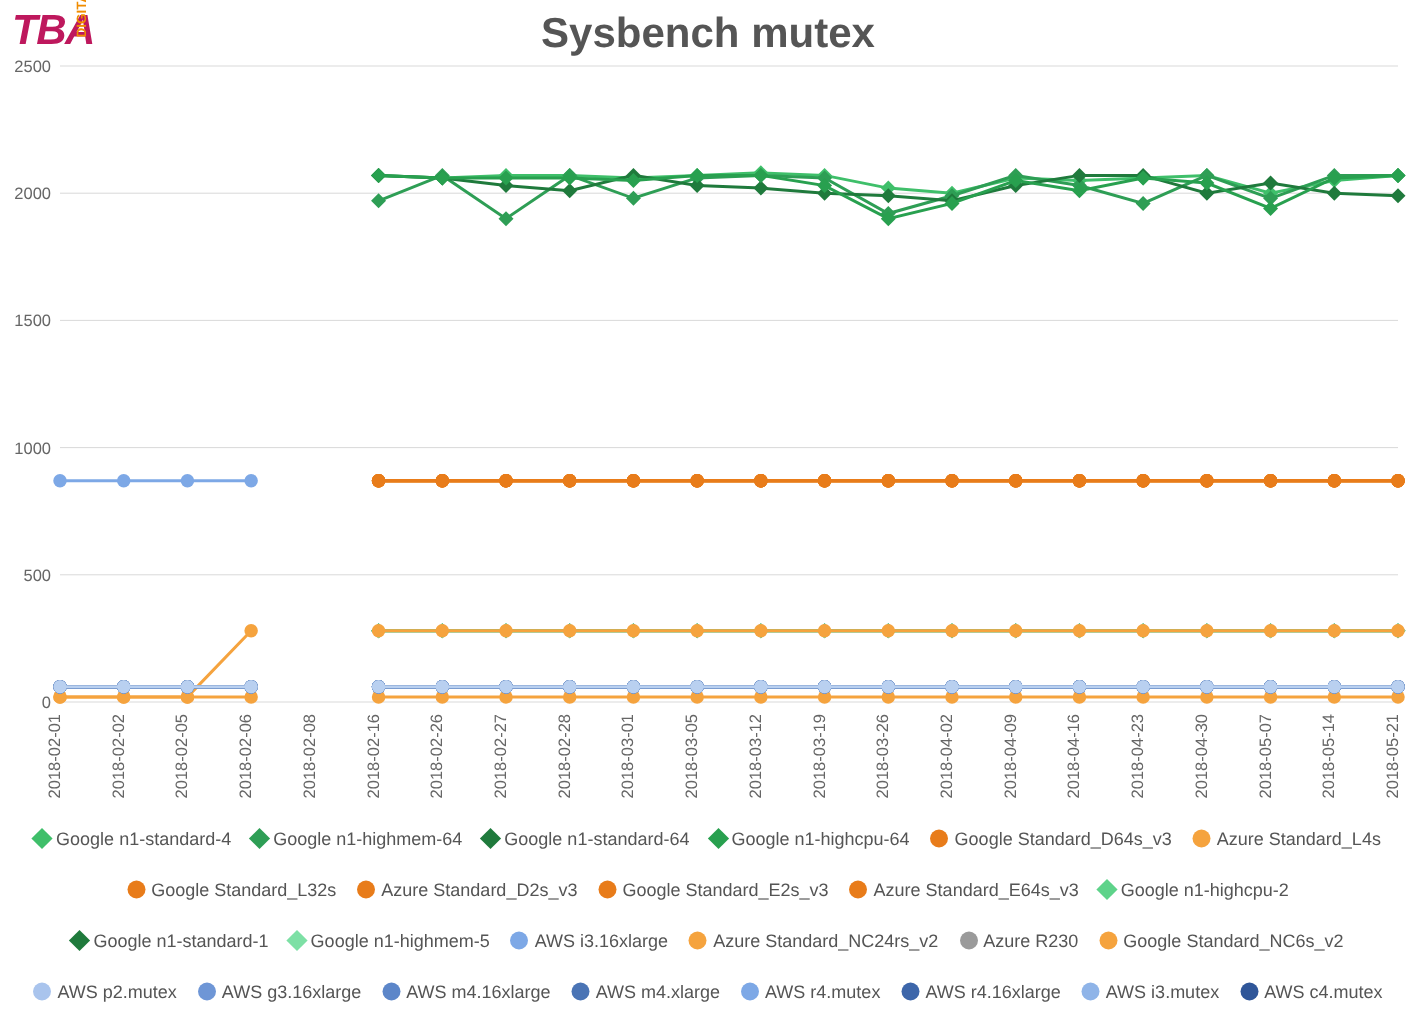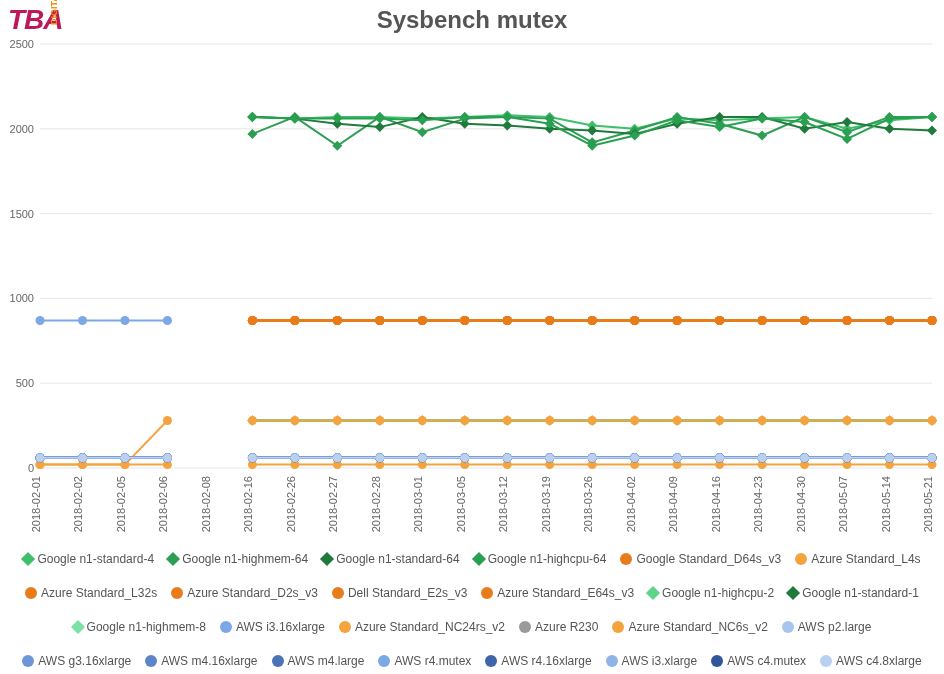--- a/index.html
+++ b/index.html
@@ -28,21 +28,21 @@
     font-weight: 700;
     font-style: normal;
     display: inline-block;
     transform: rotate(-90deg) translate(6px, -4px);
     transform-origin: left bottom;
     letter-spacing: 0;
   }
   h1.title {
     text-align: center;
     margin: 6px 0 4px 0;
-    font-size: 24px;
+    font-size: 28px;
     color: #555;
     font-weight: 700;
   }
   .chart-wrap {
     position: absolute;
     top: 38px;
     left: 0;
     width: 944px;
     height: 510px;
   }
@@ -623,89 +623,89 @@
     <span class="legend-item">
       <span class="swatch" style="background: rgb(232, 124, 26); border-radius: 50%;"></span>
       <span>Google Standard_D64s_v3</span>
     </span>
     <span class="legend-item">
       <span class="swatch" style="background: rgb(245, 163, 62); border-radius: 50%;"></span>
       <span>Azure Standard_L4s</span>
     </span>
     <span class="legend-item">
       <span class="swatch" style="background: rgb(232, 124, 26); border-radius: 50%;"></span>
-      <span>Azure Standard_L32s</span>
+      <span>Google Standard_L32s</span>
     </span>
     <span class="legend-item">
       <span class="swatch" style="background: rgb(232, 124, 26); border-radius: 50%;"></span>
       <span>Azure Standard_D2s_v3</span>
     </span>
     <span class="legend-item">
       <span class="swatch" style="background: rgb(232, 124, 26); border-radius: 50%;"></span>
-      <span>Dell Standard_E2s_v3</span>
+      <span>Google Standard_E2s_v3</span>
     </span>
     <span class="legend-item">
       <span class="swatch" style="background: rgb(232, 124, 26); border-radius: 50%;"></span>
       <span>Azure Standard_E64s_v3</span>
     </span>
     <span class="legend-item">
       <span class="swatch diamond" style="background: rgb(94, 211, 138); border-radius: 0px;"></span>
       <span>Google n1-highcpu-2</span>
     </span>
     <span class="legend-item">
       <span class="swatch diamond" style="background: rgb(31, 122, 60); border-radius: 0px;"></span>
       <span>Google n1-standard-1</span>
     </span>
     <span class="legend-item">
       <span class="swatch diamond" style="background: rgb(125, 224, 165); border-radius: 0px;"></span>
-      <span>Google n1-highmem-8</span>
+      <span>Google n1-highmem-5</span>
     </span>
     <span class="legend-item">
       <span class="swatch" style="background: rgb(125, 168, 230); border-radius: 50%;"></span>
       <span>AWS i3.16xlarge</span>
     </span>
     <span class="legend-item">
       <span class="swatch" style="background: rgb(245, 163, 62); border-radius: 50%;"></span>
       <span>Azure Standard_NC24rs_v2</span>
     </span>
     <span class="legend-item">
       <span class="swatch" style="background: rgb(154, 154, 154); border-radius: 50%;"></span>
       <span>Azure R230</span>
     </span>
     <span class="legend-item">
       <span class="swatch" style="background: rgb(245, 163, 62); border-radius: 50%;"></span>
-      <span>Azure Standard_NC6s_v2</span>
+      <span>Google Standard_NC6s_v2</span>
     </span>
     <span class="legend-item">
       <span class="swatch" style="background: rgb(169, 196, 237); border-radius: 50%;"></span>
-      <span>AWS p2.large</span>
+      <span>AWS p2.mutex</span>
     </span>
     <span class="legend-item">
       <span class="swatch" style="background: rgb(110, 150, 214); border-radius: 50%;"></span>
       <span>AWS g3.16xlarge</span>
     </span>
     <span class="legend-item">
       <span class="swatch" style="background: rgb(92, 134, 201); border-radius: 50%;"></span>
       <span>AWS m4.16xlarge</span>
     </span>
     <span class="legend-item">
       <span class="swatch" style="background: rgb(74, 116, 181); border-radius: 50%;"></span>
-      <span>AWS m4.large</span>
+      <span>AWS m4.xlarge</span>
     </span>
     <span class="legend-item">
       <span class="swatch" style="background: rgb(125, 168, 230); border-radius: 50%;"></span>
       <span>AWS r4.mutex</span>
     </span>
     <span class="legend-item">
       <span class="swatch" style="background: rgb(61, 102, 170); border-radius: 50%;"></span>
       <span>AWS r4.16xlarge</span>
     </span>
     <span class="legend-item">
       <span class="swatch" style="background: rgb(143, 180, 232); border-radius: 50%;"></span>
-      <span>AWS i3.xlarge</span>
+      <span>AWS i3.mutex</span>
     </span>
     <span class="legend-item">
       <span class="swatch" style="background: rgb(47, 86, 153); border-radius: 50%;"></span>
       <span>AWS c4.mutex</span>
     </span>
     <span class="legend-item">
       <span class="swatch" style="background: rgb(185, 208, 240); border-radius: 50%;"></span>
       <span>AWS c4.8xlarge</span>
     </span>
   </div>

